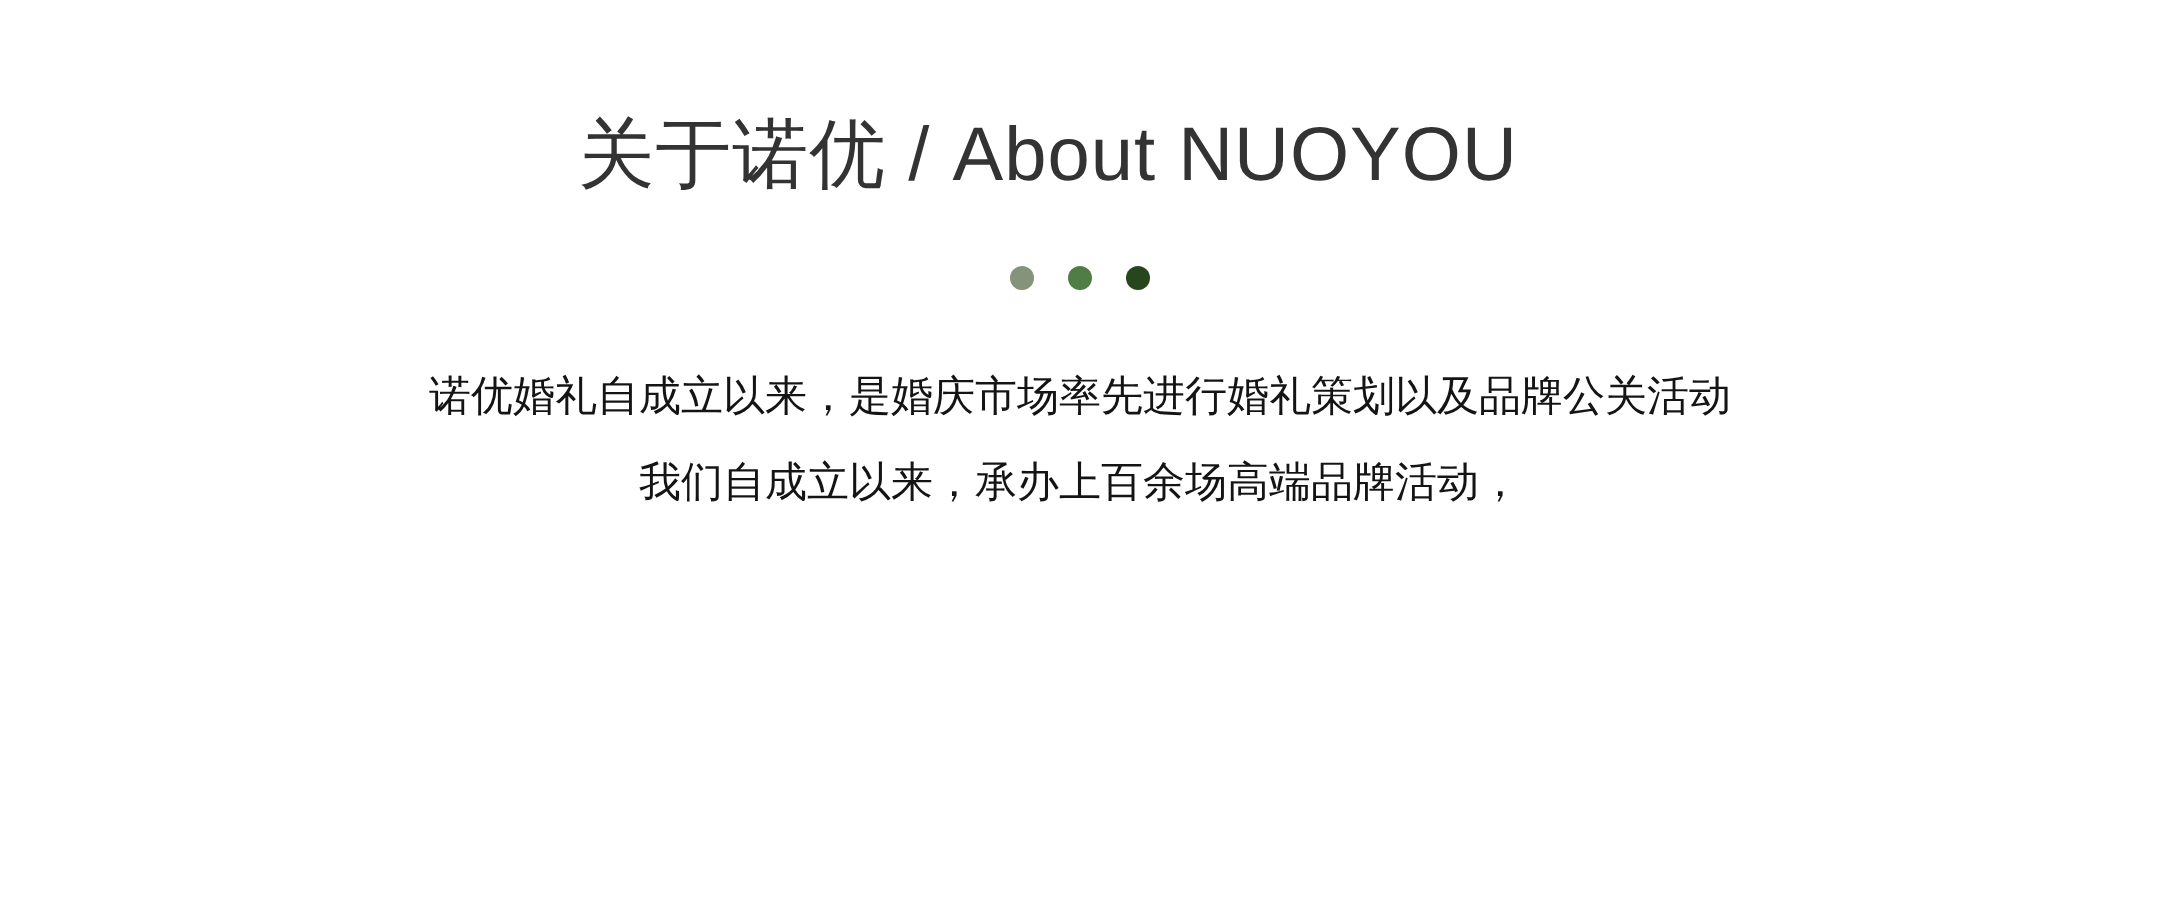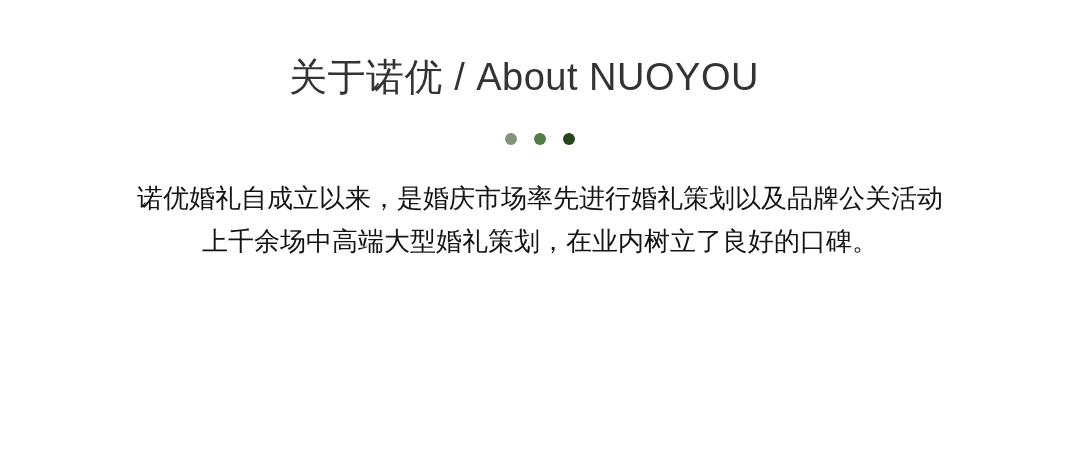--- a/index.html
+++ b/index.html
@@ -38,21 +38,21 @@
   .dot {
     width: 12px;
     height: 12px;
     border-radius: 50%;
     display: inline-block;
   }
   .about {
     margin-top: 32px;
     text-align: center;
     font-family: "DejaVu Serif", "Liberation Serif", serif;
-    font-size: 26px;
+    font-size: 21px;
     line-height: 43px;
     color: #141414;
   }
   .about p {
     margin: 0;
     padding: 0;
   }
 </style>
 </head>
 <body>
@@ -62,16 +62,16 @@
   <h2 class="title" style="color: rgb(51, 51, 51);">关于诺优 / About NUOYOU</h2>
 
   <div class="dots">
     <span class="dot" style="background: rgb(132, 147, 122);"></span>
     <span class="dot" style="background: rgb(80, 125, 70);"></span>
     <span class="dot" style="background: rgb(40, 70, 30);"></span>
   </div>
 
   <div class="about" style="color: rgb(20, 20, 20);">
     <p>诺优婚礼自成立以来，是婚庆市场率先进行婚礼策划以及品牌公关活动</p>
-    <p>上千余场中高端大型婚礼策划，在业内树立了良好的口碑。</p>
+    <p>我们自成立以来，承办上百余场高端品牌活动，</p>
   </div>
 
 </div>
 
 </body></html>

